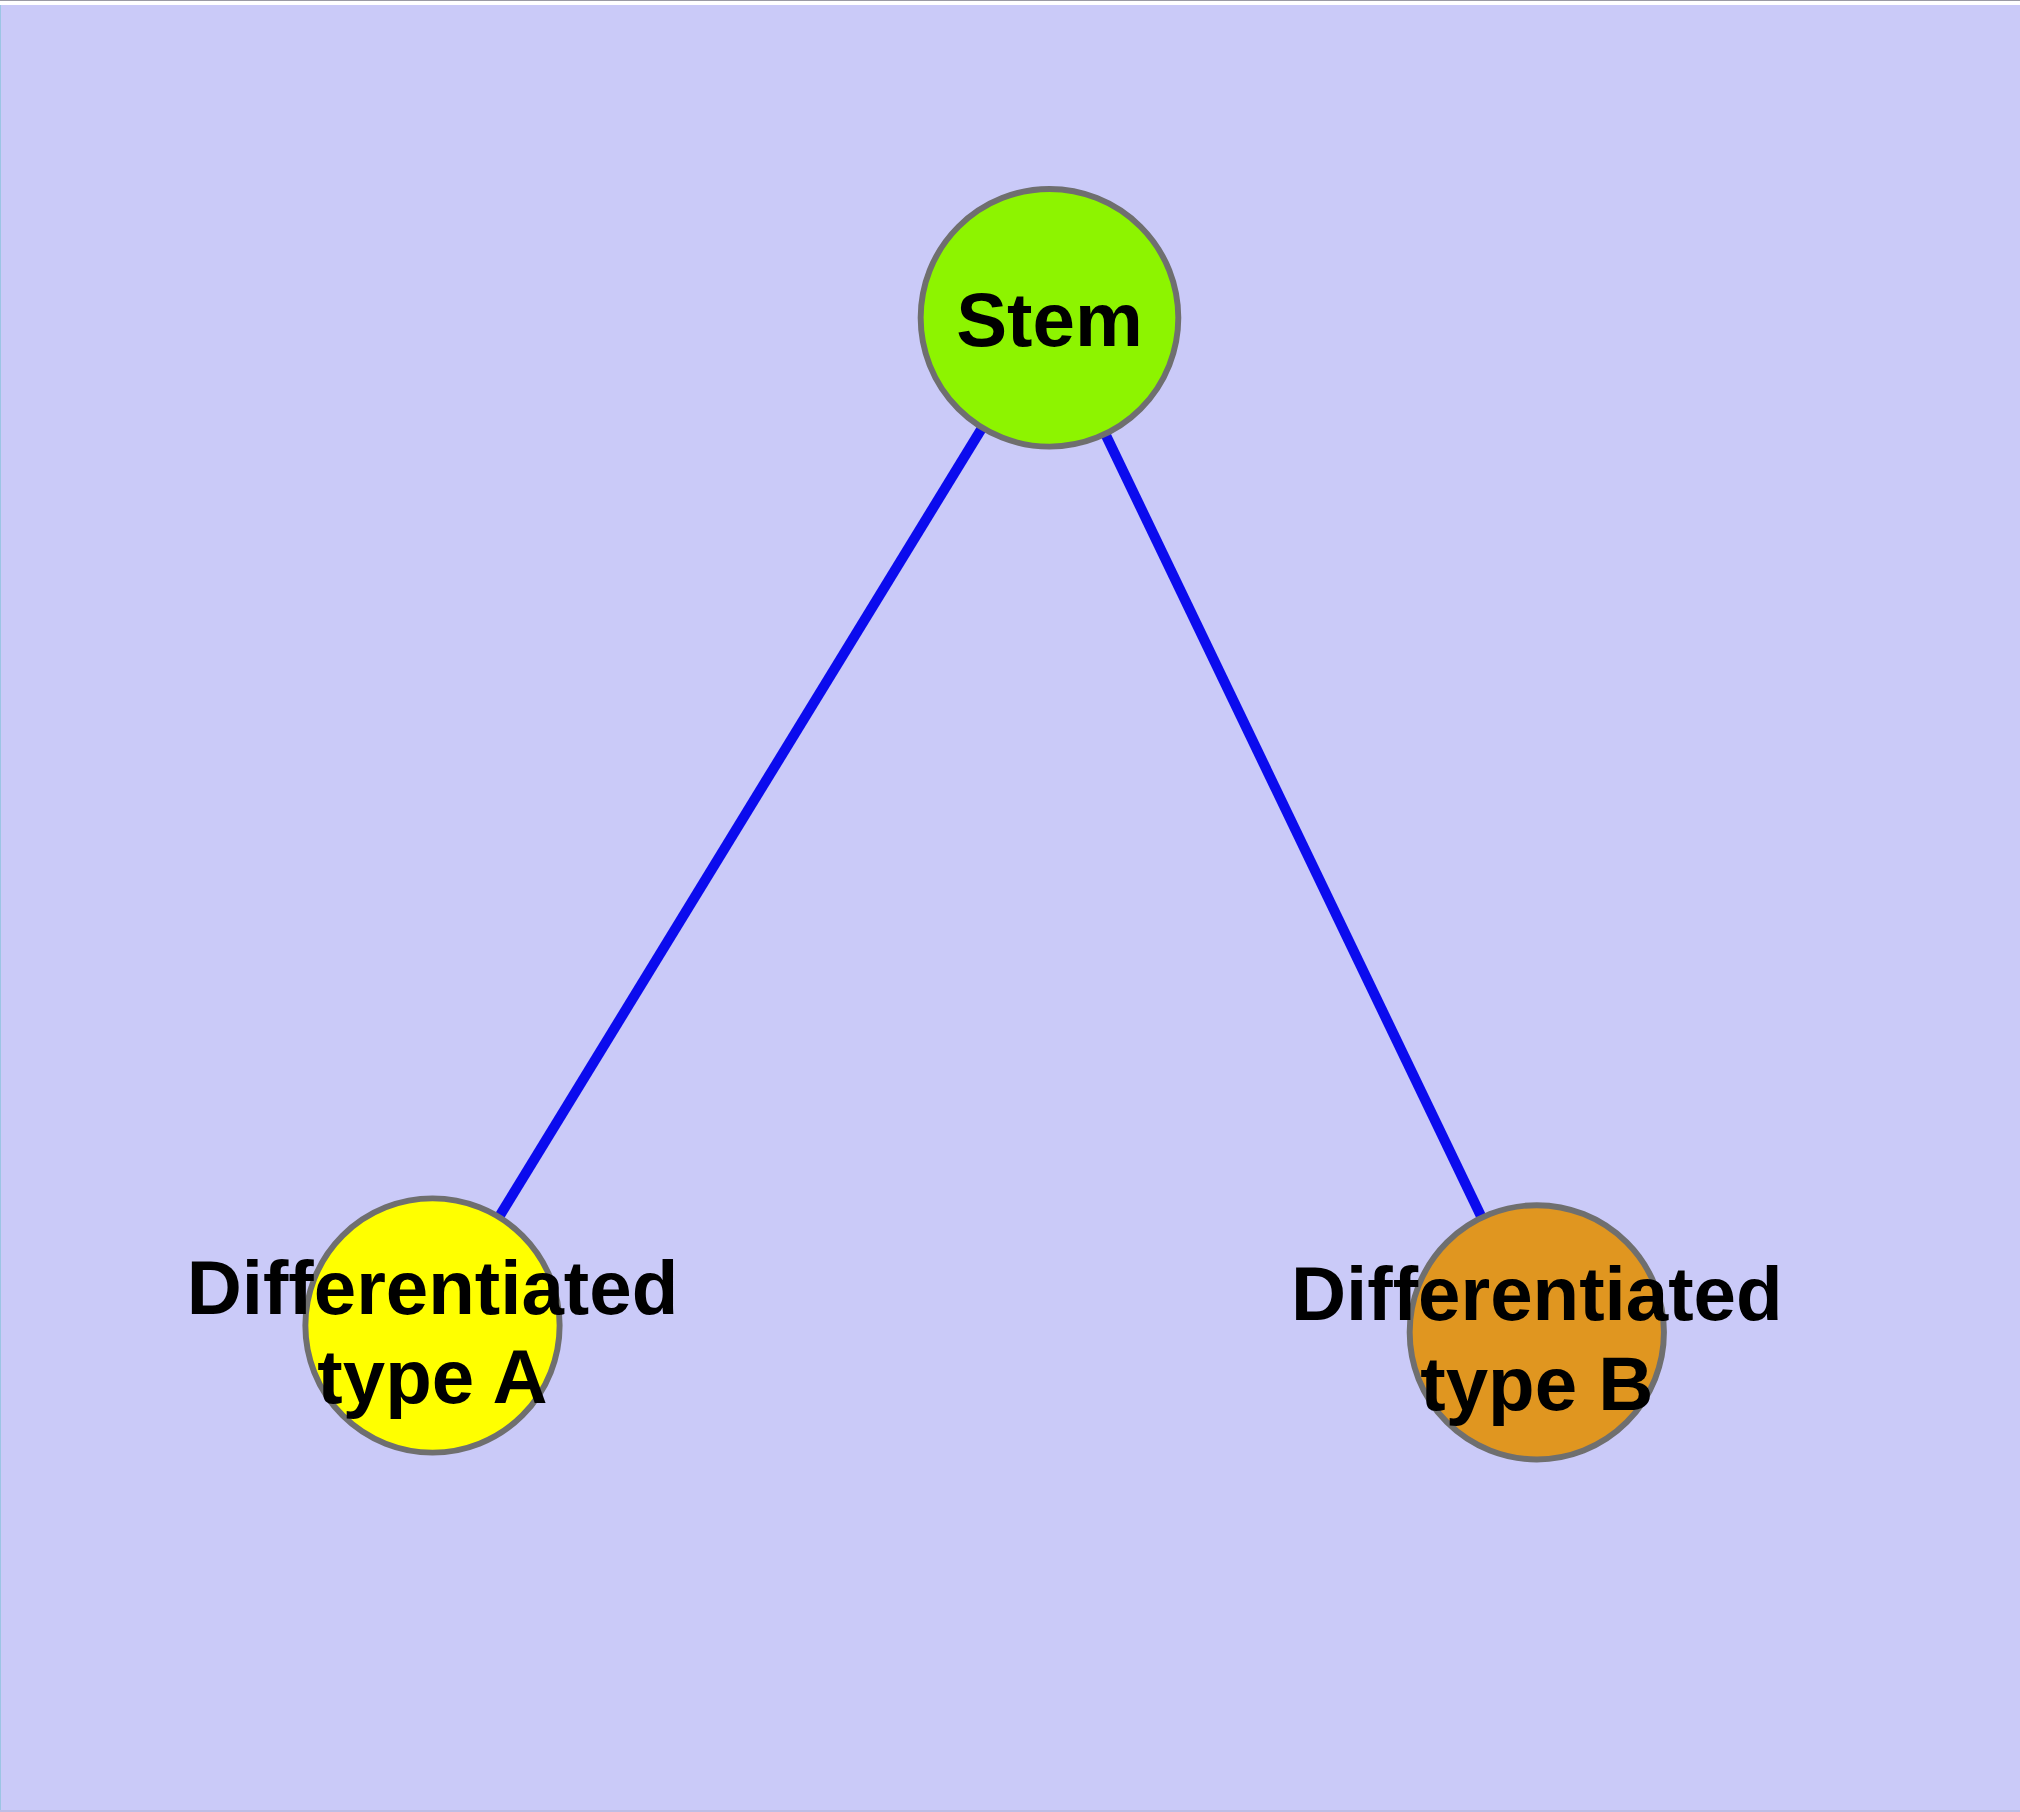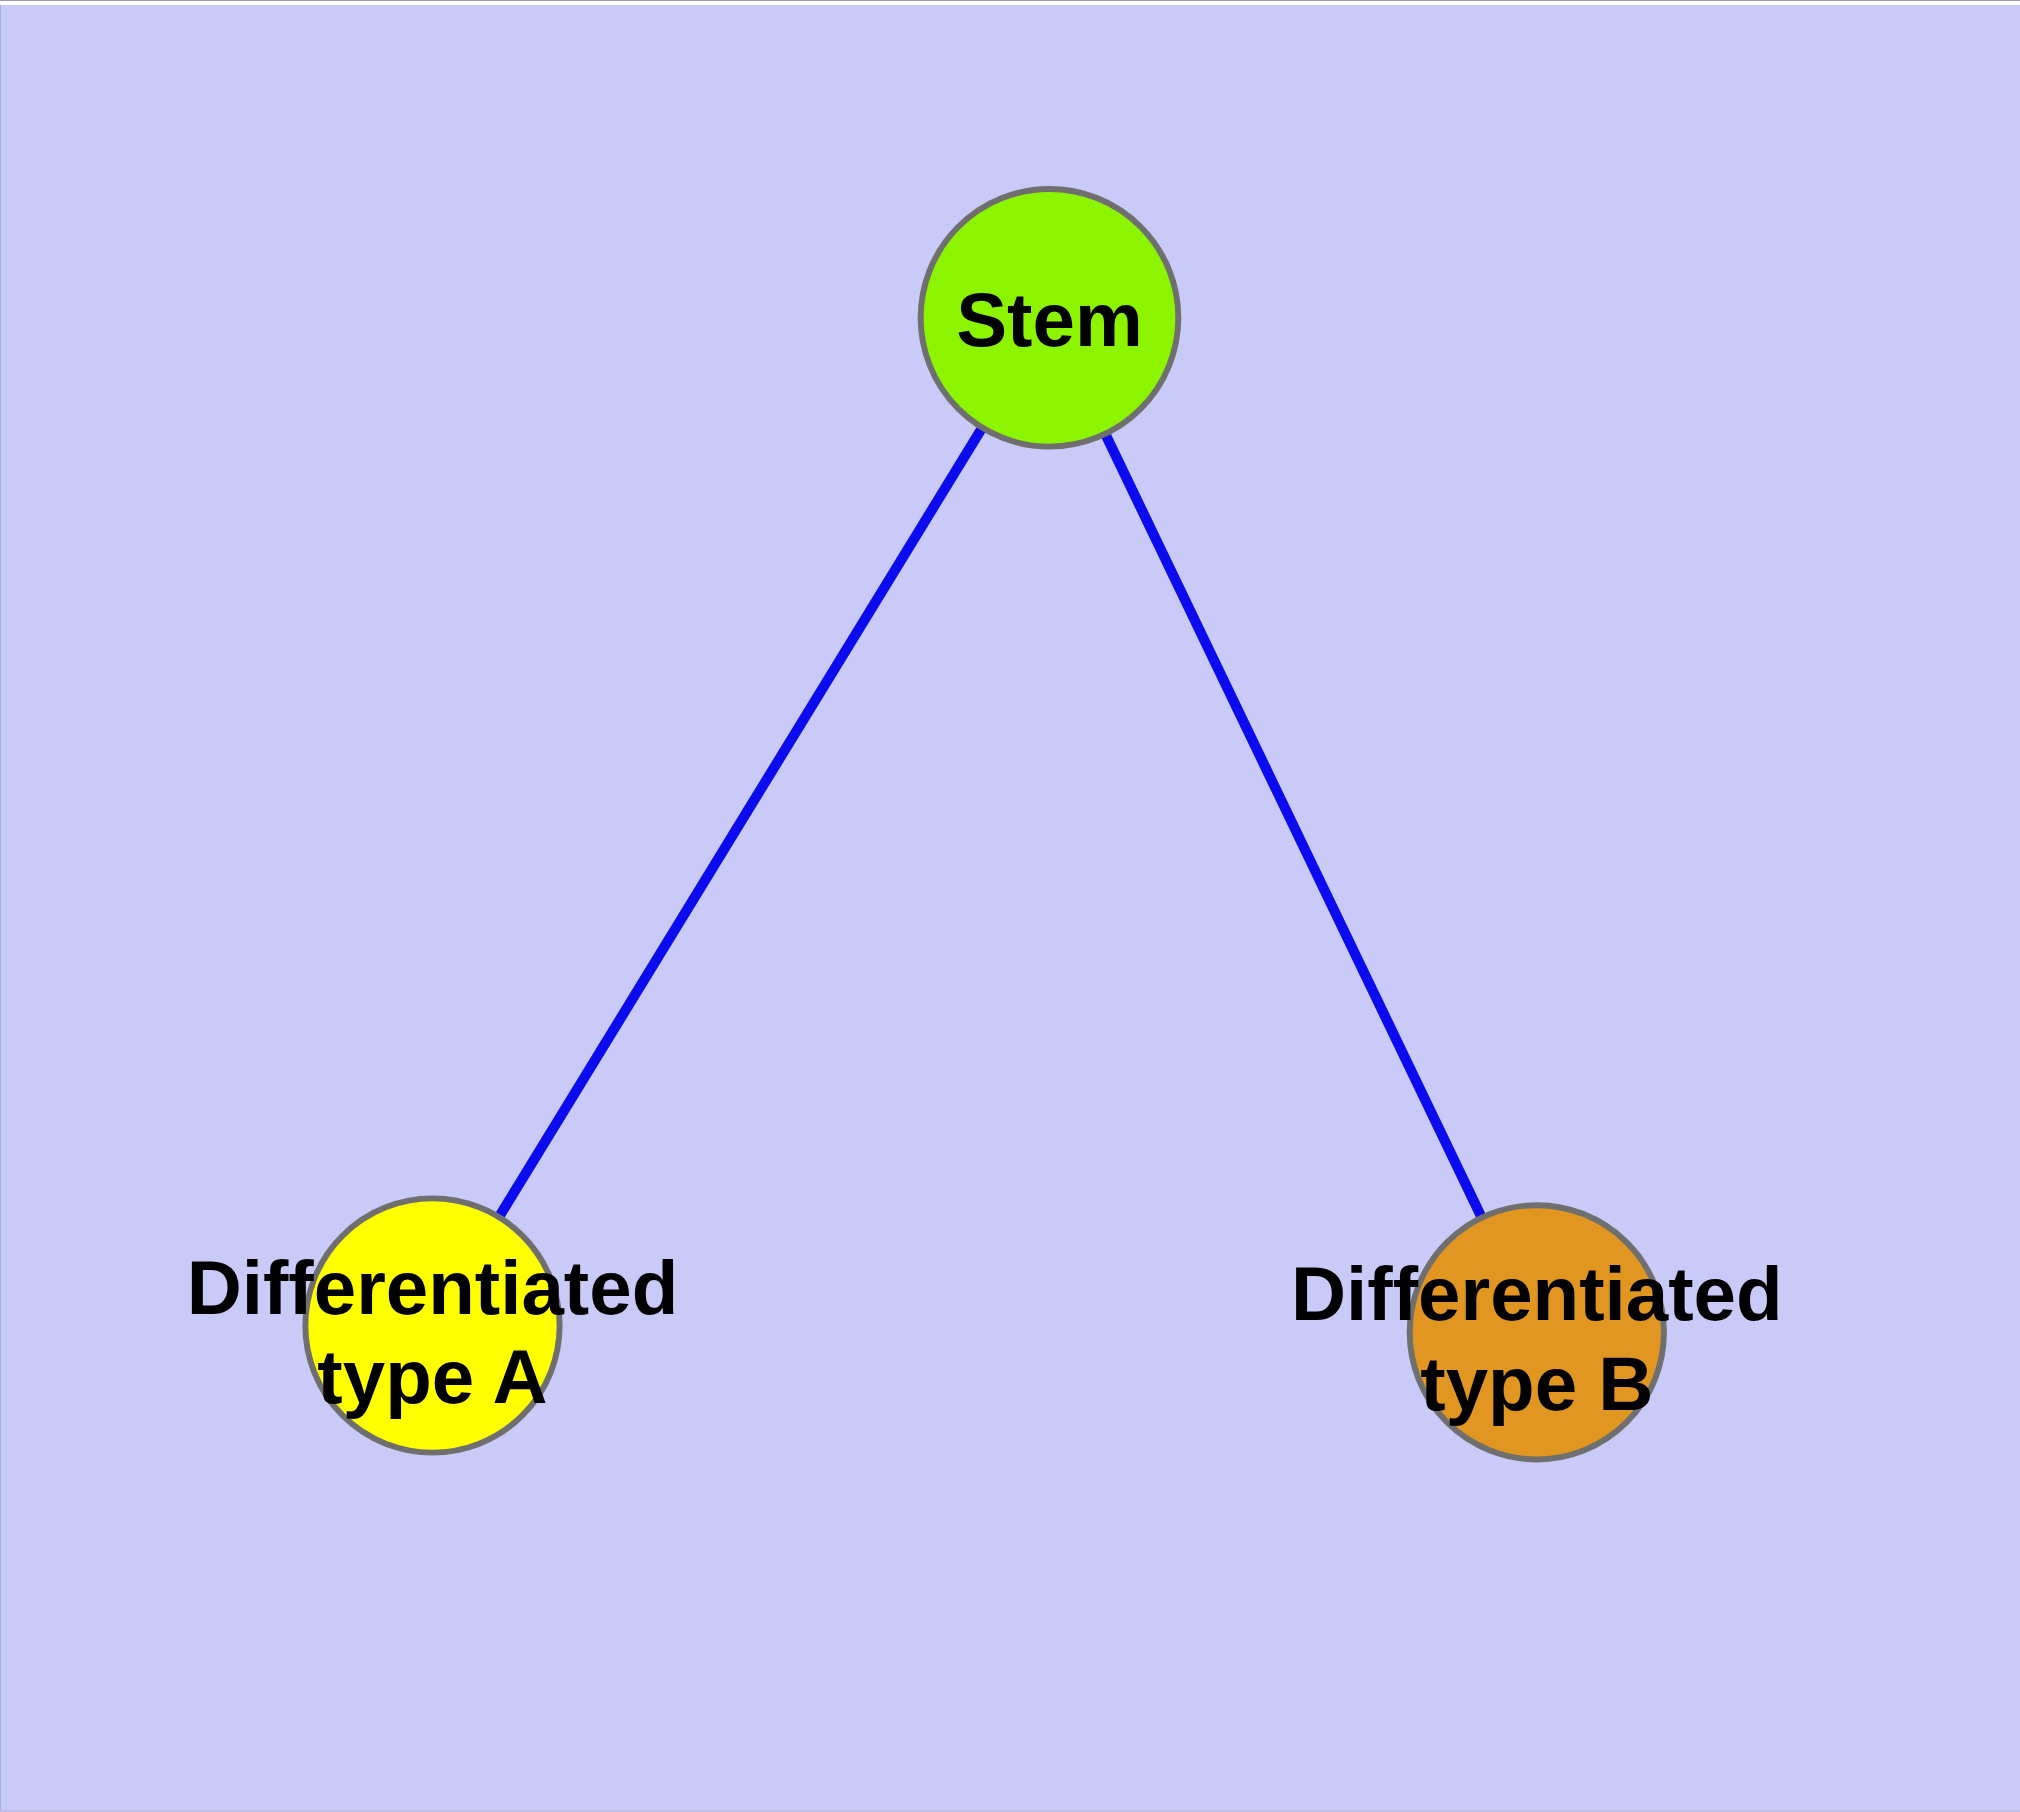--- a/index.html
+++ b/index.html
@@ -1,21 +1,21 @@
 <!DOCTYPE html>
 <html style="font-size:13.6px"><head>
 <meta charset="utf-8">
 <style>
   html, body { margin: 0; padding: 0; }
   .page {
     position: relative;
     width: 2021px;
     height: 1812px;
     overflow: hidden;
-    background: #0369a1;
+    background: #14b8a6;
   }
   .graph-svg {
     position: absolute;
     left: 0; top: 0;
     display: block;
   }
   .node-label {
     font-family: "Liberation Sans", "DejaVu Sans", sans-serif;
     font-weight: bold;
     font-size: 90px;

